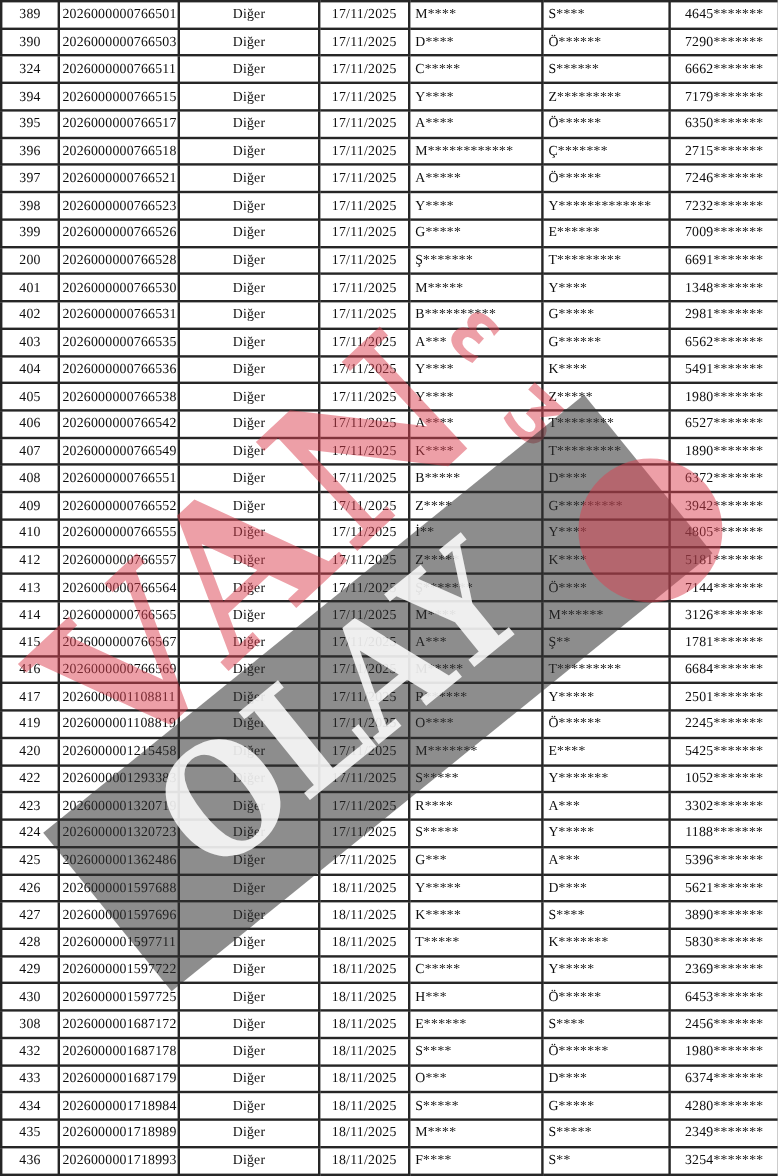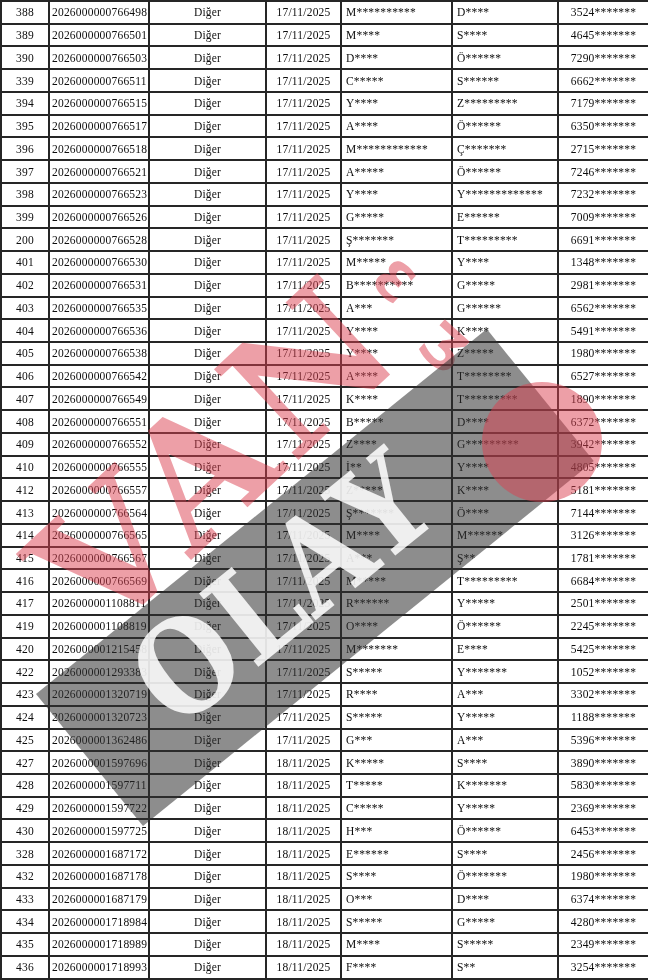--- a/index.html
+++ b/index.html
@@ -72,48 +72,39 @@
     <col style="width:48px">
       <col style="width:100px">
       <col style="width:117px">
     <col style="width:75px">
       <col style="width:111px">
       <col style="width:106px">
     <col style="width:91px">
   </colgroup>
   <tbody id="table-body">
       <tr>
-        <td>388</td>
-        <td>2026000000766498</td>
-        <td>Diğer</td>
-        <td>17/11/2025</td>
-        <td class="left">M**********</td>
-        <td class="left">D****</td>
-        <td>3524*******</td>
-      </tr>
-      <tr>
         <td>389</td>
         <td>2026000000766501</td>
         <td>Diğer</td>
         <td>17/11/2025</td>
         <td class="left">M****</td>
         <td class="left">S****</td>
         <td>4645*******</td>
       </tr>
       <tr>
         <td>390</td>
         <td>2026000000766503</td>
         <td>Diğer</td>
         <td>17/11/2025</td>
         <td class="left">D****</td>
         <td class="left">Ö******</td>
         <td>7290*******</td>
       </tr>
       <tr>
-        <td>339</td>
+        <td>324</td>
         <td>2026000000766511</td>
         <td>Diğer</td>
         <td>17/11/2025</td>
         <td class="left">C*****</td>
         <td class="left">S******</td>
         <td>6662*******</td>
       </tr>
       <tr>
         <td>394</td>
         <td>2026000000766515</td>
@@ -369,20 +360,29 @@
       <tr>
         <td>425</td>
         <td>2026000001362486</td>
         <td>Diğer</td>
         <td>17/11/2025</td>
         <td class="left">G***</td>
         <td class="left">A***</td>
         <td>5396*******</td>
       </tr>
       <tr>
+        <td>426</td>
+        <td>2026000001597688</td>
+        <td>Diğer</td>
+        <td>18/11/2025</td>
+        <td class="left">Y*****</td>
+        <td class="left">D****</td>
+        <td>5621*******</td>
+      </tr>
+      <tr>
         <td>427</td>
         <td>2026000001597696</td>
         <td>Diğer</td>
         <td>18/11/2025</td>
         <td class="left">K*****</td>
         <td class="left">S****</td>
         <td>3890*******</td>
       </tr>
       <tr>
         <td>428</td>
@@ -405,21 +405,21 @@
       <tr>
         <td>430</td>
         <td>2026000001597725</td>
         <td>Diğer</td>
         <td>18/11/2025</td>
         <td class="left">H***</td>
         <td class="left">Ö******</td>
         <td>6453*******</td>
       </tr>
       <tr>
-        <td>328</td>
+        <td>308</td>
         <td>2026000001687172</td>
         <td>Diğer</td>
         <td>18/11/2025</td>
         <td class="left">E******</td>
         <td class="left">S****</td>
         <td>2456*******</td>
       </tr>
       <tr>
         <td>432</td>
         <td>2026000001687178</td>

